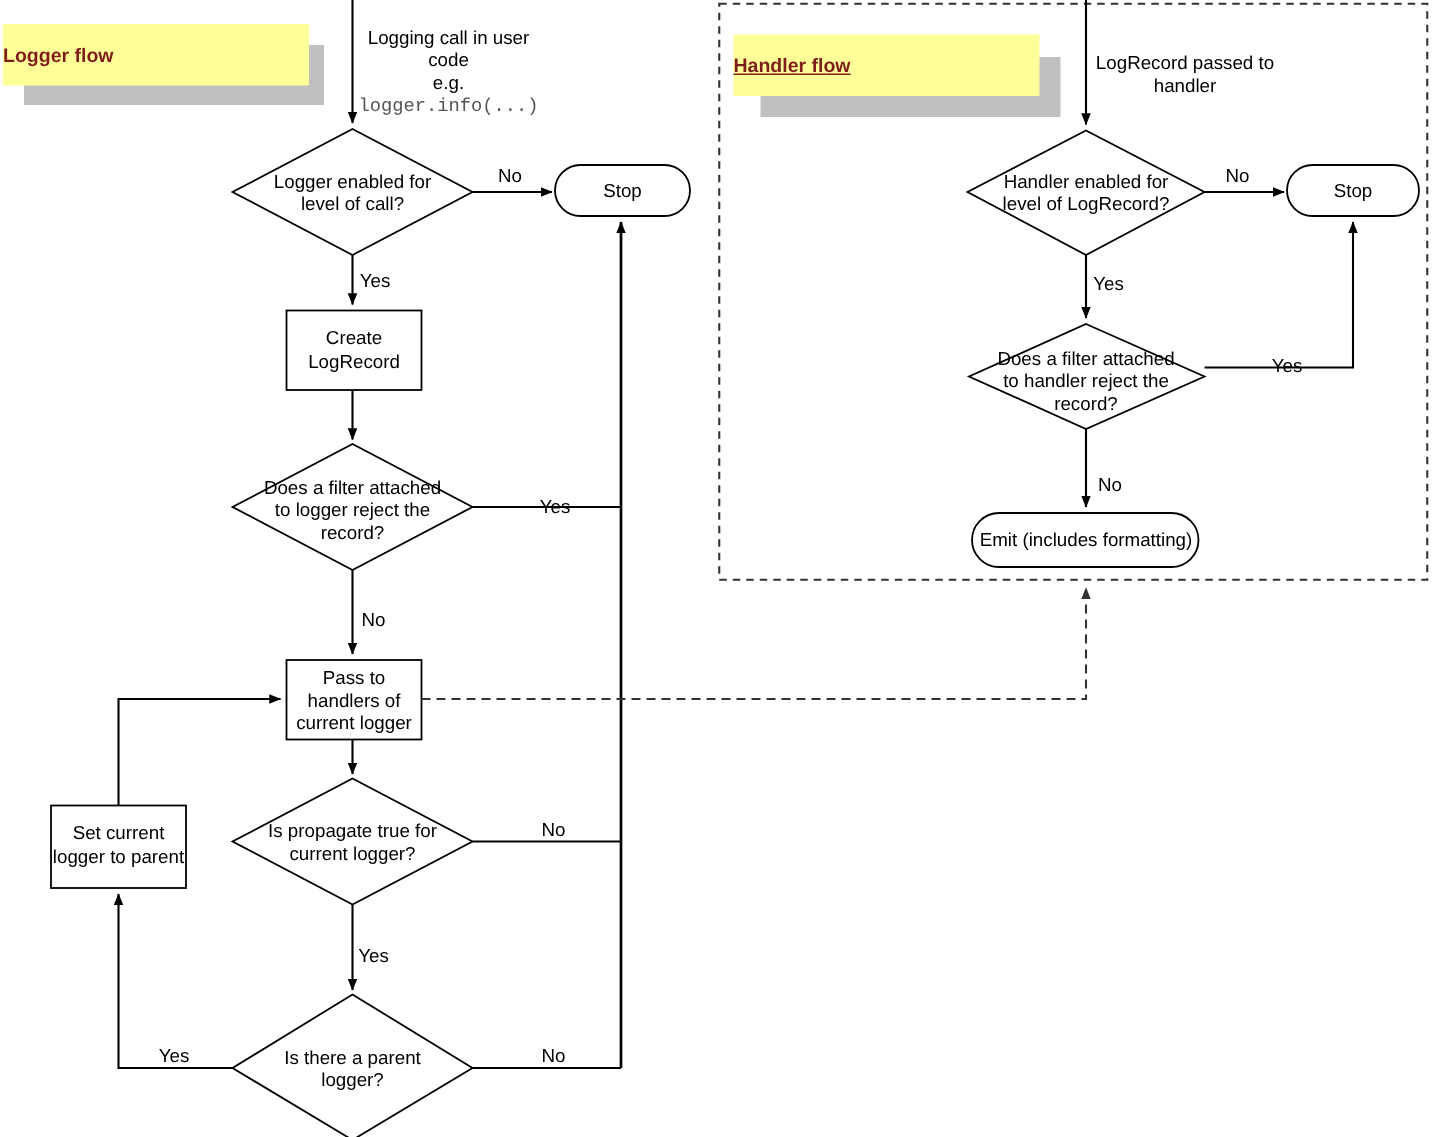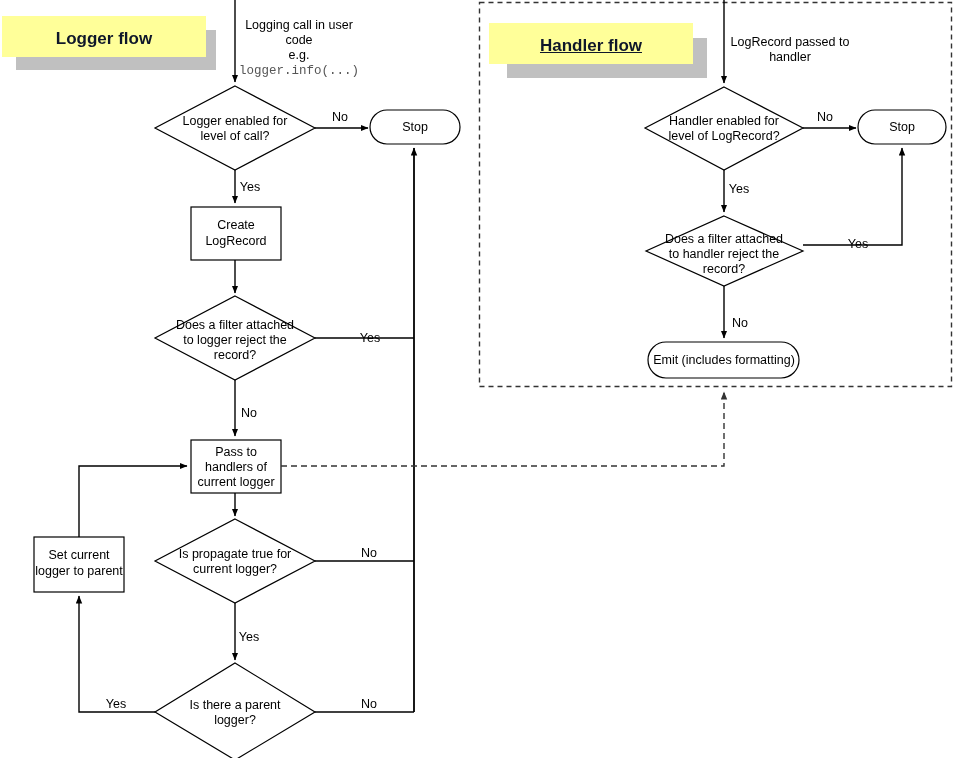--- a/index.html
+++ b/index.html
@@ -76,23 +76,23 @@
   .title-shadow {
     fill: #c0c0c0;
   }
   .title-box {
     fill: #ffff99;
   }
   .title-label {
     position: absolute;
     font-family: "Liberation Sans", sans-serif;
     font-weight: bold;
-    font-size: 17px;
-    color: #0f172a;
-    text-align: center;
+    font-size: 13px;
+    color: #7f1d1d;
+    text-align: left;
     line-height: 1;
   }
 </style>
 </head>
 <body>
 
 <div id="canvas">
 
   <svg id="diagram" viewBox="0 0 955 758">
     <defs>

